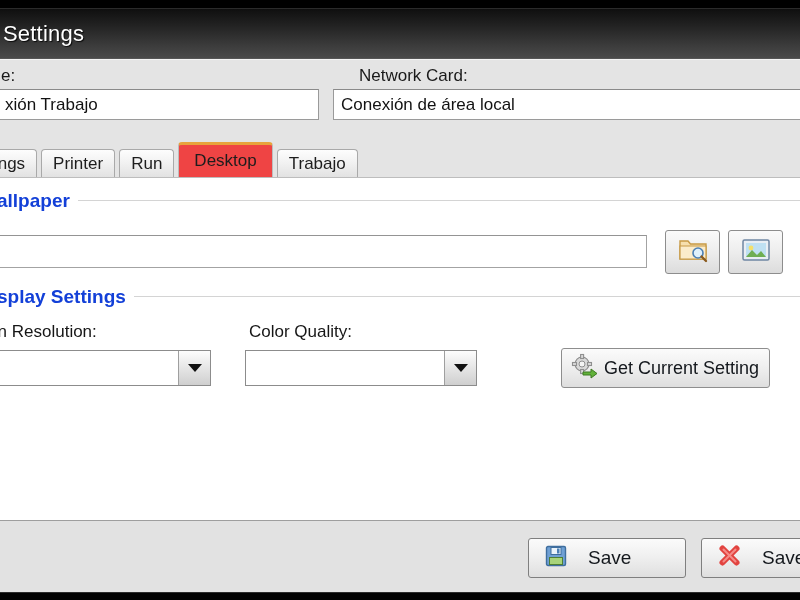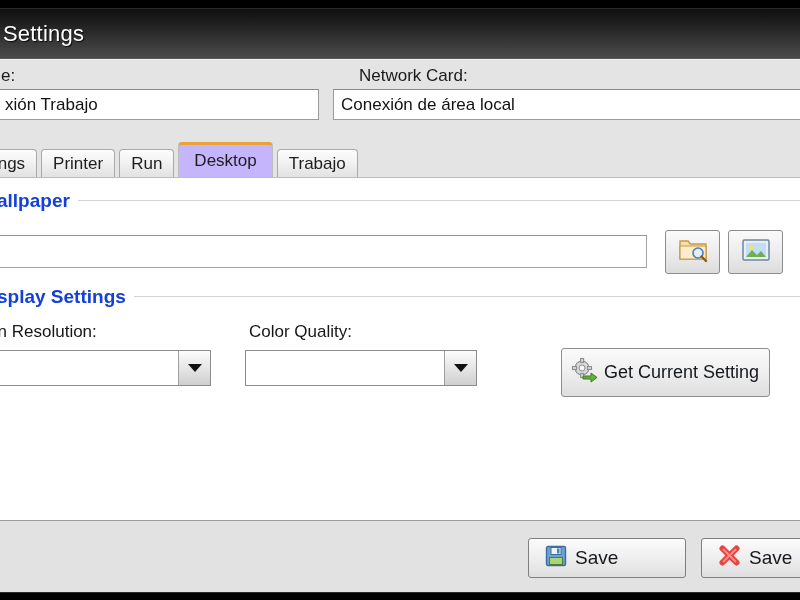--- a/index.html
+++ b/index.html
@@ -104,21 +104,21 @@
     border-radius: 4px 4px 0 0;
     font-size: 17px;
     color: #1d1d1d;
     display: flex;
     align-items: center;
     white-space: nowrap;
     cursor: default;
   }
   .tab.active {
     height: 35px;
-    background: #c4b5fd;
+    background: #ef4444;
     border-color: #bdbdbd;
     border-top: 3px solid #e8a33d;
     padding: 0 15px;
     position: relative;
     z-index: 3;
   }
 
   
   .tabpage {
     flex: 1 1 auto;
@@ -208,21 +208,21 @@
     background: linear-gradient(to bottom, #fdfdfd 0%, #eaeaea 40%, #cfcfcf 100%);
     border-left: 1px solid #9f9f9f;
     display: flex; align-items: center; justify-content: center;
     cursor: default;
   }
   .chev { width: 0; height: 0; border-left: 7px solid transparent; border-right: 7px solid transparent; border-top: 8px solid #111; }
 
   #btn-getcurrent {
     position: absolute;
     left: 578px; top: 30px;
-    height: 49px;
+    height: 40px;
     padding: 0 10px 0 8px;
     background: linear-gradient(to bottom, #fbfbfb 0%, #efefef 48%, #dedede 100%);
     border: 1px solid #8e8e8e;
     border-radius: 3px;
     display: flex; align-items: center; gap: 6px;
     font-size: 18px; color: #14181d;
     white-space: nowrap;
     cursor: default;
     overflow: hidden;
   }
@@ -235,21 +235,21 @@
     position: relative;
   }
   .footbtn {
     position: absolute;
     top: 17px;
     height: 40px;
     background: linear-gradient(to bottom, #fbfbfb 0%, #f0f0f0 45%, #dfdfdf 100%);
     border: 1px solid #7f7f7f;
     border-radius: 3px;
     display: flex; align-items: center; justify-content: flex-start;
-    gap: 8px;
+    gap: 21px;
     padding: 0 16px;
     font-size: 19px;
     color: #14181d;
     white-space: nowrap;
     cursor: default;
     overflow: hidden;
   }
   #btn-save  { left: 545px; width: 158px; }
   #btn-close { left: 718px; width: 125px; }
 

